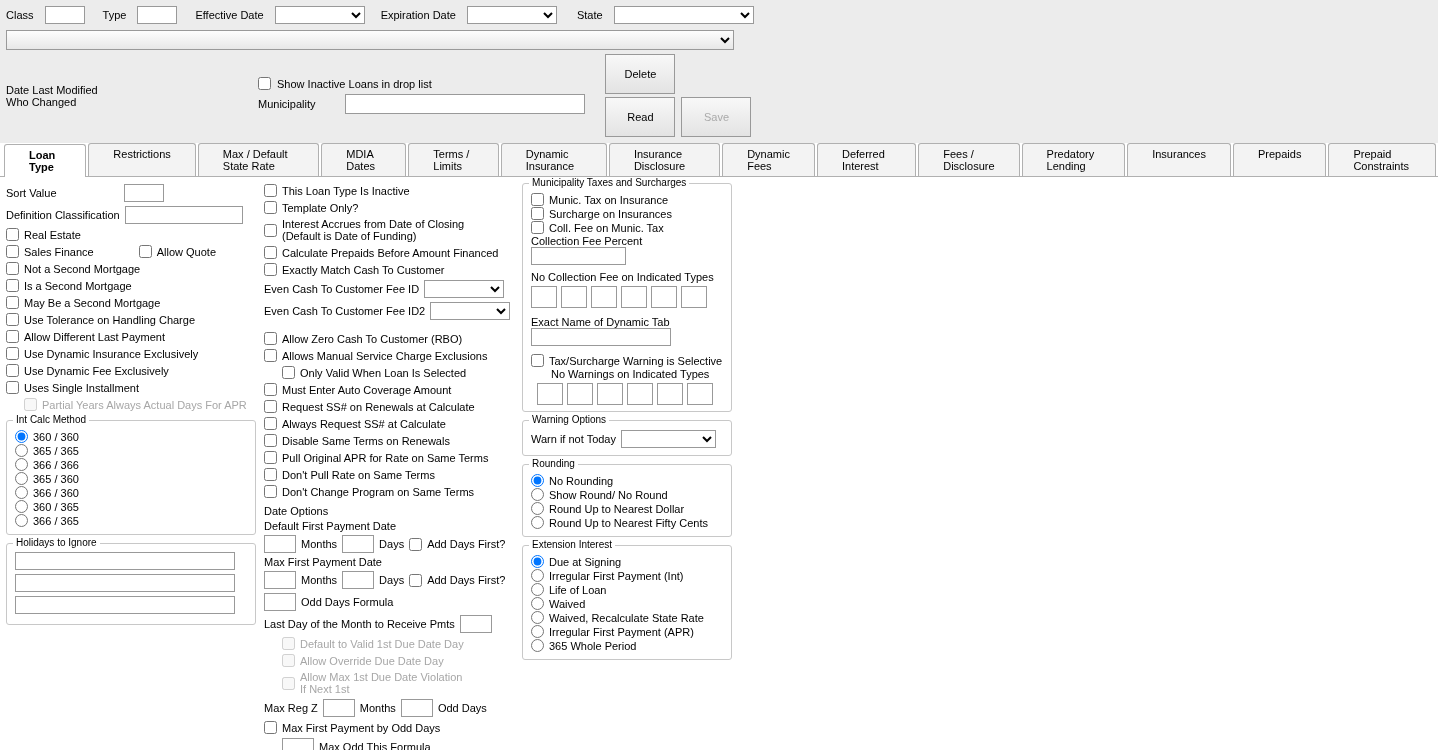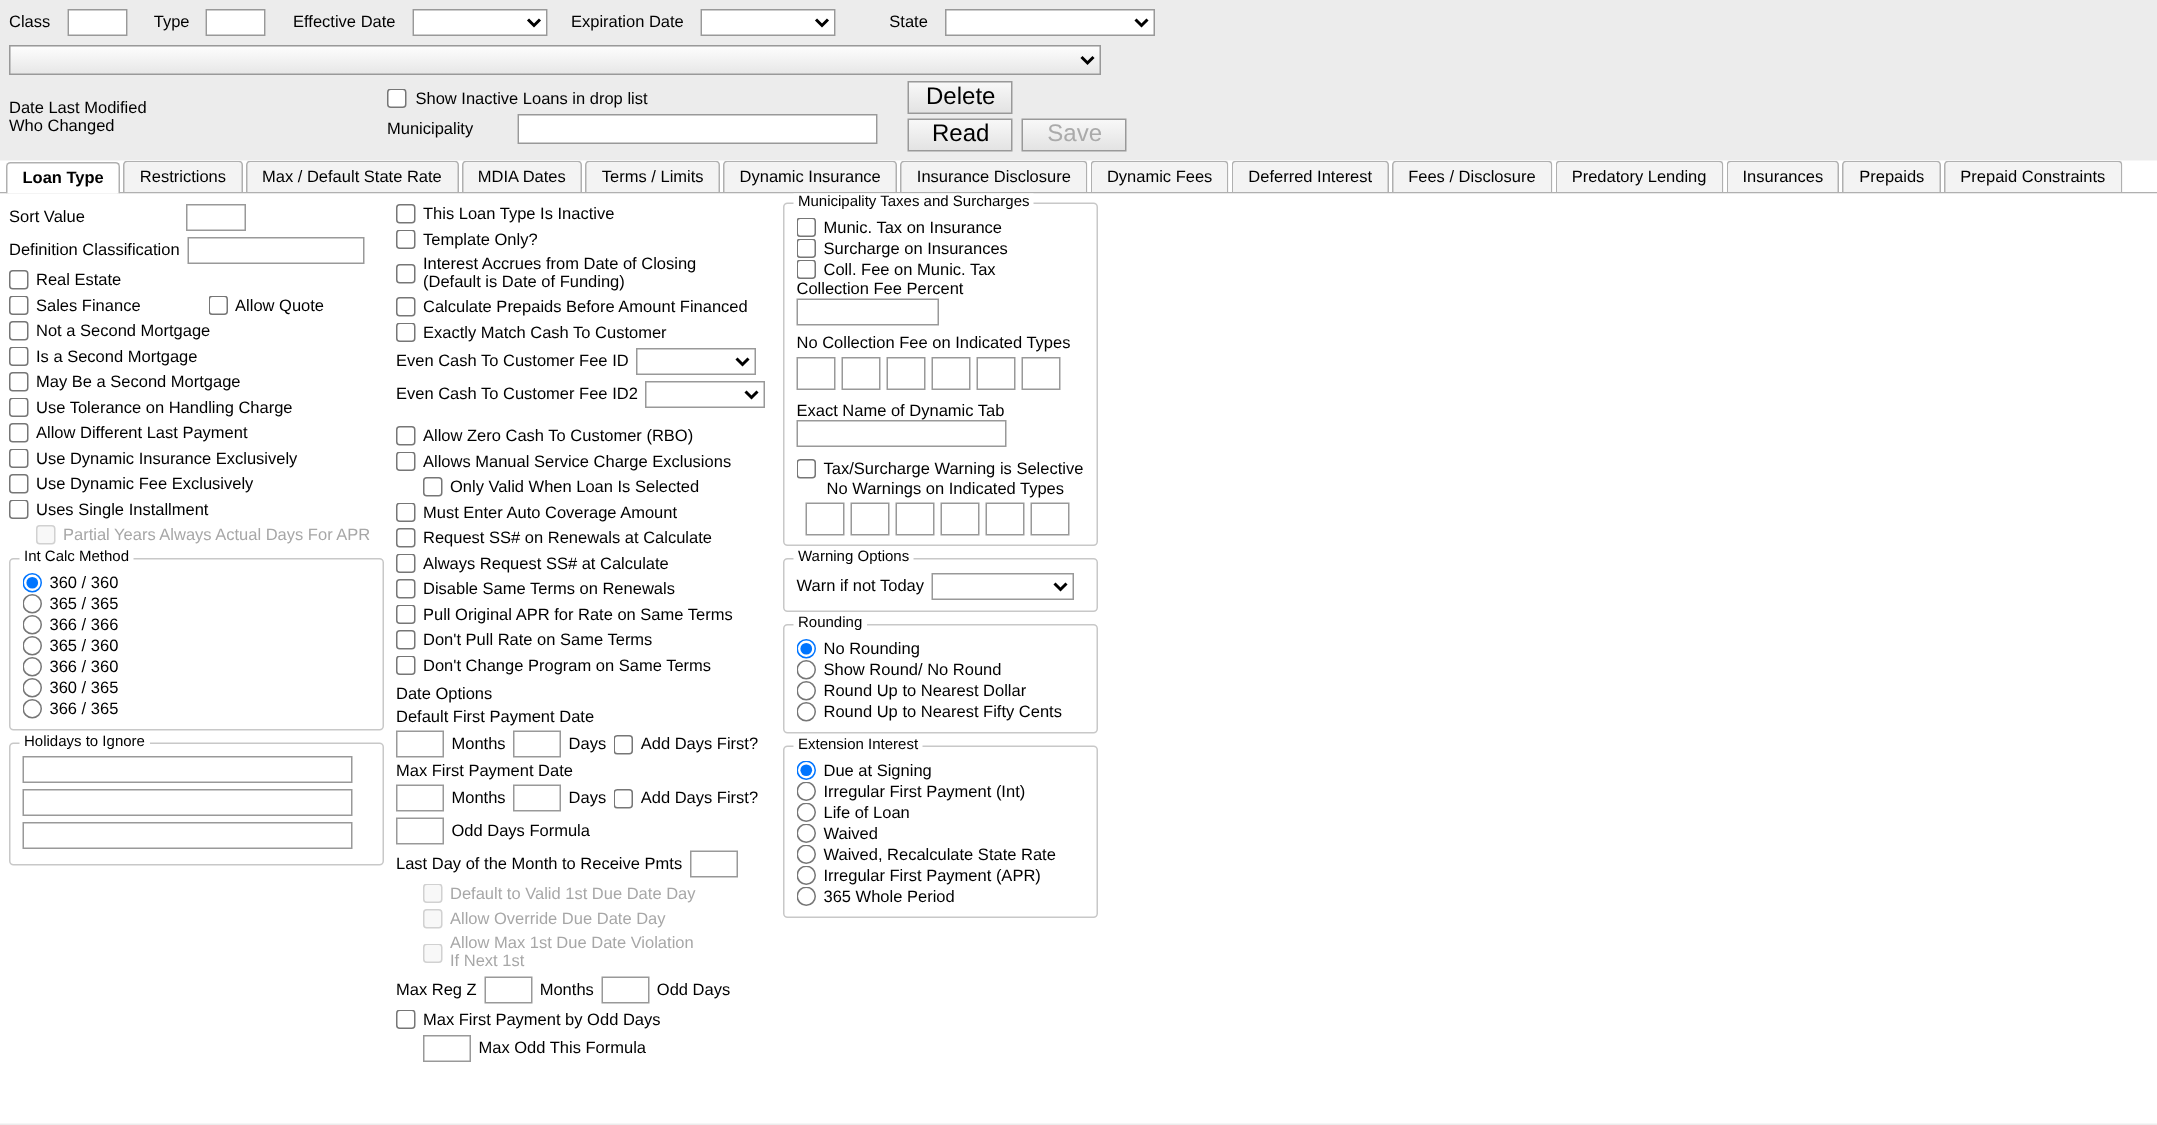--- a/index.html
+++ b/index.html
@@ -13,32 +13,32 @@
   overflow: hidden;
 }
 .top-row { display: flex; align-items: center; gap: 8px; padding: 6px 6px 4px; }
 .top-row label { margin-right: 3px; }
 .text-sm { width: 40px; height: 18px; border: 1px solid #999; background: #fff; }
 .combo { height: 18px; border: 1px solid #999; background: #fff; }
 .wide-combo { width: 728px; height: 20px; border: 1px solid #999; background: linear-gradient(#fdfdfd,#e7e7e7); margin: 2px 6px; }
 .row2 { display: flex; align-items: center; padding: 2px 6px; gap: 12px; }
 .row2 .col1 { width: 240px; }
 .row2 .col2 { display: flex; align-items: center; gap: 6px; }
-.btn { width: 70px; height: 22px; background: linear-gradient(#f8f8f8,#e3e3e3); border: 1px solid #999; font-size: 16px; cursor: pointer; }
+.btn { width: 70px; height: 40px; background: linear-gradient(#f8f8f8,#e3e3e3); border: 1px solid #999; font-size: 11px; cursor: pointer; }
 .btn:disabled { color: #aaa; }
 .desc-input { width: 240px; height: 20px; border: 1px solid #999; background: #fff; }
 .tabs {
   display: flex;
   border-bottom: 1px solid #b0b0b0;
   background: #fff;
   padding-left: 4px;
   margin-top: 4px;
 }
 .tab {
-  padding: 4px 10px;
+  padding: 4px 24px;
   border: 1px solid #b0b0b0;
   border-bottom: none;
   background: #f3f3f3;
   margin-right: 2px;
   cursor: pointer;
   border-top-left-radius: 3px;
   border-top-right-radius: 3px;
 }
 .tab.active { background: #fff; font-weight: bold; position: relative; top: 1px; }
 .content {
@@ -87,21 +87,21 @@
 
 <div class="top-row">
   <label>Class</label>
   <input class="text-sm" style="">
   <label style="margin-left:10px">Type</label>
   <input class="text-sm" style="">
   <label style="margin-left:10px">Effective Date</label>
   <select class="combo" style="width:90px"></select>
   <label style="margin-left:8px">Expiration Date</label>
   <select class="combo" style="width:90px"></select>
-  <label style="margin-left:28px">State</label>
+  <label style="margin-left:12px">State</label>
   <select class="combo" style="width:140px"></select>
 </div>
 
 <select class="wide-combo"></select>
 
 <div class="row2">
   <div class="col1">
     <div>Date Last Modified</div>
     <div>Who Changed</div>
   </div>

